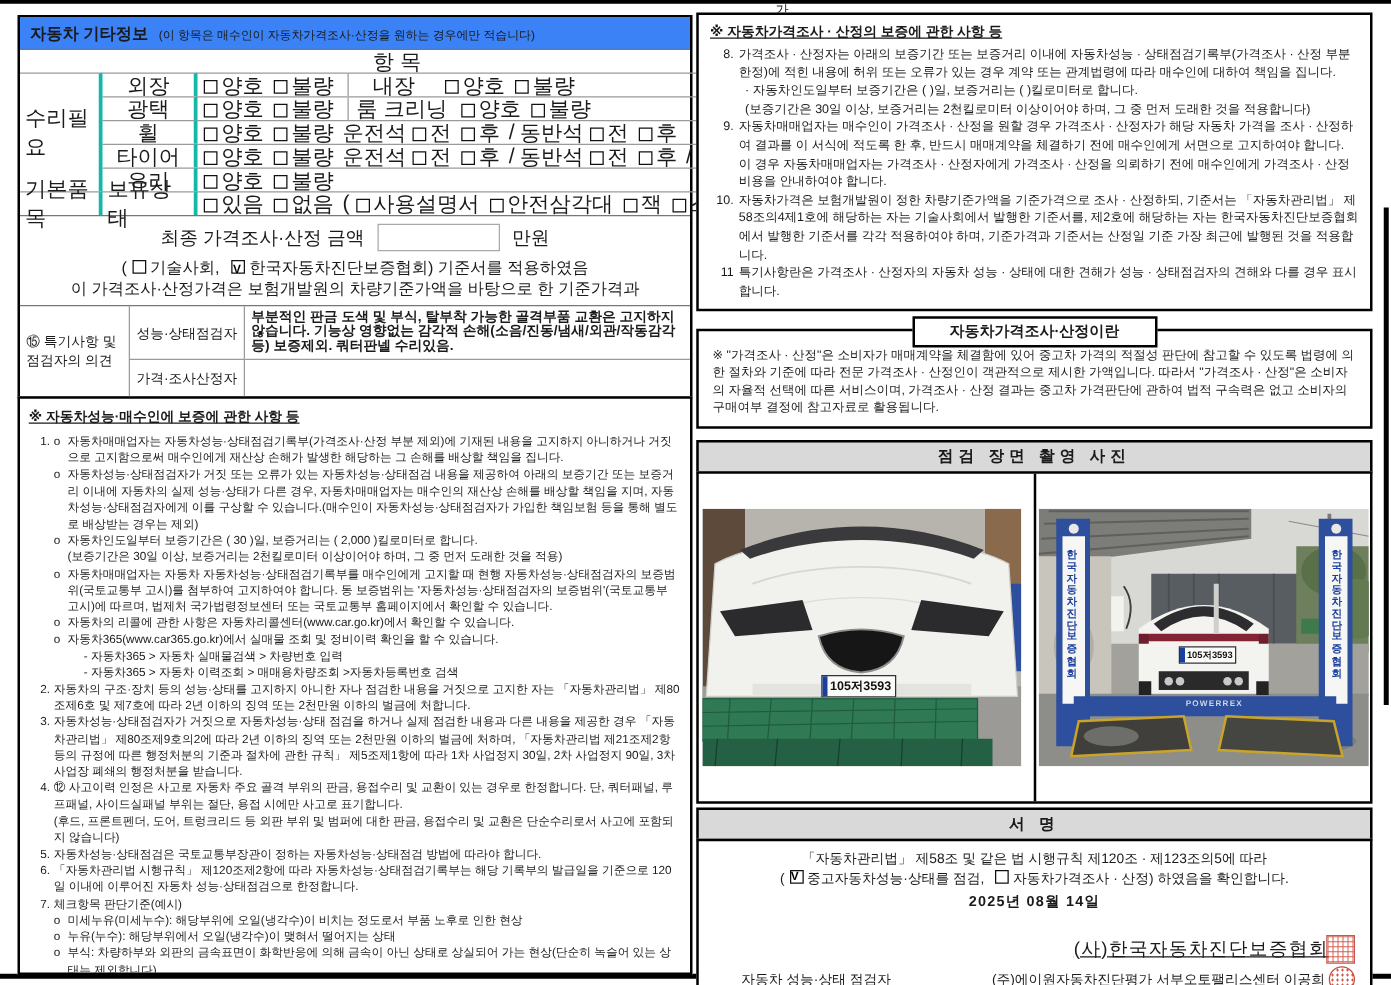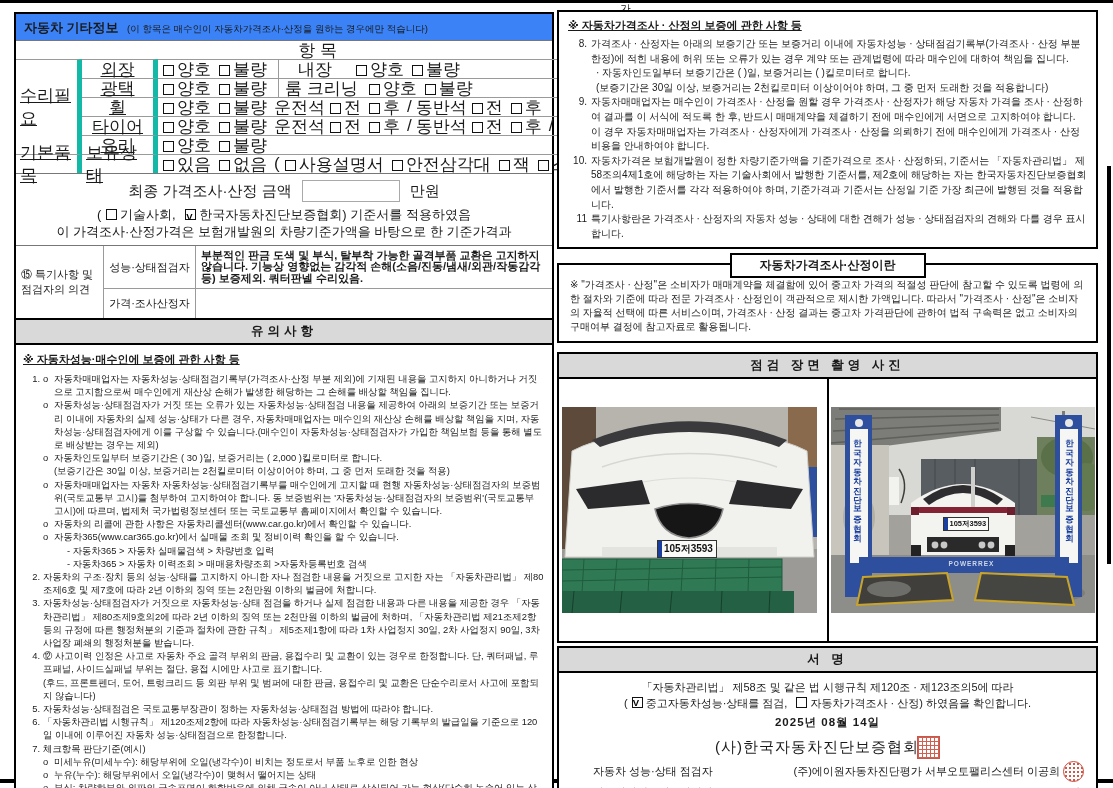--- a/index.html
+++ b/index.html
@@ -18,21 +18,21 @@
 
   
   .it-header{background:#3b82f6;border-bottom:1px solid #777;padding:4px 8px 3px;}
   .it-title{font-weight:bold;font-size:13px;}
   .it-note{font-size:9.5px;margin-left:4px;}
   .it-body{display:flex;}
   .it-main{flex:1;display:grid;grid-template-columns:66px 76px 1fr;grid-template-rows:18px repeat(6,19px);font-size:17px;}
   .c{display:flex;align-items:center;border-top:1px solid #9a9a9a;box-sizing:border-box;padding:0 4px;}
   .c.first{border-top:none;}
   .c.center{justify-content:center;}
-  .c.rb{border-right:5px solid #14b8a6;text-decoration:underline;}
+  .c.rb{border-right:3px solid #14b8a6;}
   .it-side{width:64px;border-left:1px solid #7f1d1d;display:flex;font-size:10.5px;}
   .it-side-head{height:18px;border-bottom:1px solid #9a9a9a;display:flex;align-items:center;justify-content:center;box-sizing:border-box;}
   .it-side-unit{flex:1;display:flex;align-items:center;justify-content:center;font-size:11.5px;}
   .cb{display:inline-block;width:9px;height:9px;border:1.4px solid #111;background:#fff;
       vertical-align:-1px;margin:0 3px 0 1px;position:relative;flex:none;}
   .cb.checked{border-width:1.8px;}
   .cb.checked::after{content:"V";position:absolute;left:0px;top:-2.5px;font-size:9.5px;font-weight:bold;color:#000;}
   .opt{margin-right:7px;white-space:nowrap;}
   .pair-label{border-left:1px solid #9a9a9a;align-self:stretch;display:flex;align-items:center;
               justify-content:center;padding:0 6px;margin-left:4px;margin-right:4px;min-width:60px;}
@@ -91,21 +91,21 @@
            font-size:8.5px;font-weight:bold;letter-spacing:1px;line-height:1;}
   .vb-l{left:23px;top:26px;}
   .vb-r{left:235px;top:26px;}
   .lift-brand{position:absolute;left:118px;top:153px;color:#cfd6e8;font-size:6.5px;font-weight:bold;letter-spacing:1px;}
 
   
   .sign-box{margin-top:-2px;padding:7px 12px 5px;height:177px;box-sizing:border-box;font-size:11px;}
   .s-center{text-align:center;line-height:15px;}
   .s-law2{margin-top:1px;}
   .s-date{font-weight:bold;font-size:11.5px;margin-top:4px;letter-spacing:1px;}
-  .s-org-row{display:flex;align-items:center;justify-content:center;margin-top:6px;}
+  .s-org-row{display:flex;align-items:center;justify-content:flex-end;margin-top:18px;text-decoration:underline;}
   .s-org{font-size:15px;letter-spacing:1px;}
   .seal-square{width:21px;height:21px;border:1.5px solid #c0392b;margin-left:-2px;flex:none;
       background-image:linear-gradient(#cc4433 1px,transparent 1px),linear-gradient(90deg,#cc4433 1px,transparent 1px);
       background-size:4px 4px;opacity:.85;}
   .seal-round{width:19px;height:19px;border:1.6px solid #c0392b;border-radius:50%;flex:none;margin-left:3px;
       background-image:radial-gradient(#cc4433 0.8px,transparent 1px);background-size:4px 4px;opacity:.9;}
   .s-row{display:flex;align-items:center;margin-top:4px;height:17px;}
   .s-row-label{width:195px;padding-left:22px;box-sizing:border-box;}
   .s-row-value{flex:1;text-align:right;}
   .s-row-suffix{width:34px;text-align:right;}
@@ -221,21 +221,20 @@
 
       <div class="remarks">
         <div class="rm-cell rm-left">⑮ 특기사항 및 점검자의 의견</div>
         <div class="rm-cell rm-sub">성능·상태점검자</div>
         <div class="rm-cell rm-text">부분적인 판금 도색 및 부식, 탈부착 가능한 골격부품 교환은 고지하지 않습니다. 기능상 영향없는 감각적 손해(소음/진동/냄새/외관/작동감각 등) 보증제외. 쿼터판넬 수리있음.</div>
         <div class="rm-cell rm-sub b">가격·조사산정자</div>
         <div class="rm-cell rm-text b"></div>
       </div>
     </div>
 
-    <div class="graybar" style="margin-top:-2px">유의사항</div>
     <div class="box notice-box">
       <div class="n-title">※ 자동차성능·매수인에 보증에 관한 사항 등</div>
 
       <div class="n-item">
           <span class="n-num">1.</span>
         <div class="n-text">
           <div class="n-sub" style="padding-left:0">
               <span class="n-mark">o</span>
               <span class="n-text">자동차매매업자는 자동차성능·상태점검기록부(가격조사·산정 부분 제외)에 기재된 내용을 고지하지 아니하거나 거짓으로 고지함으로써 매수인에게 재산상 손해가 발생한 해당하는 그 손해를 배상할 책임을 집니다.</span>
             </div>

